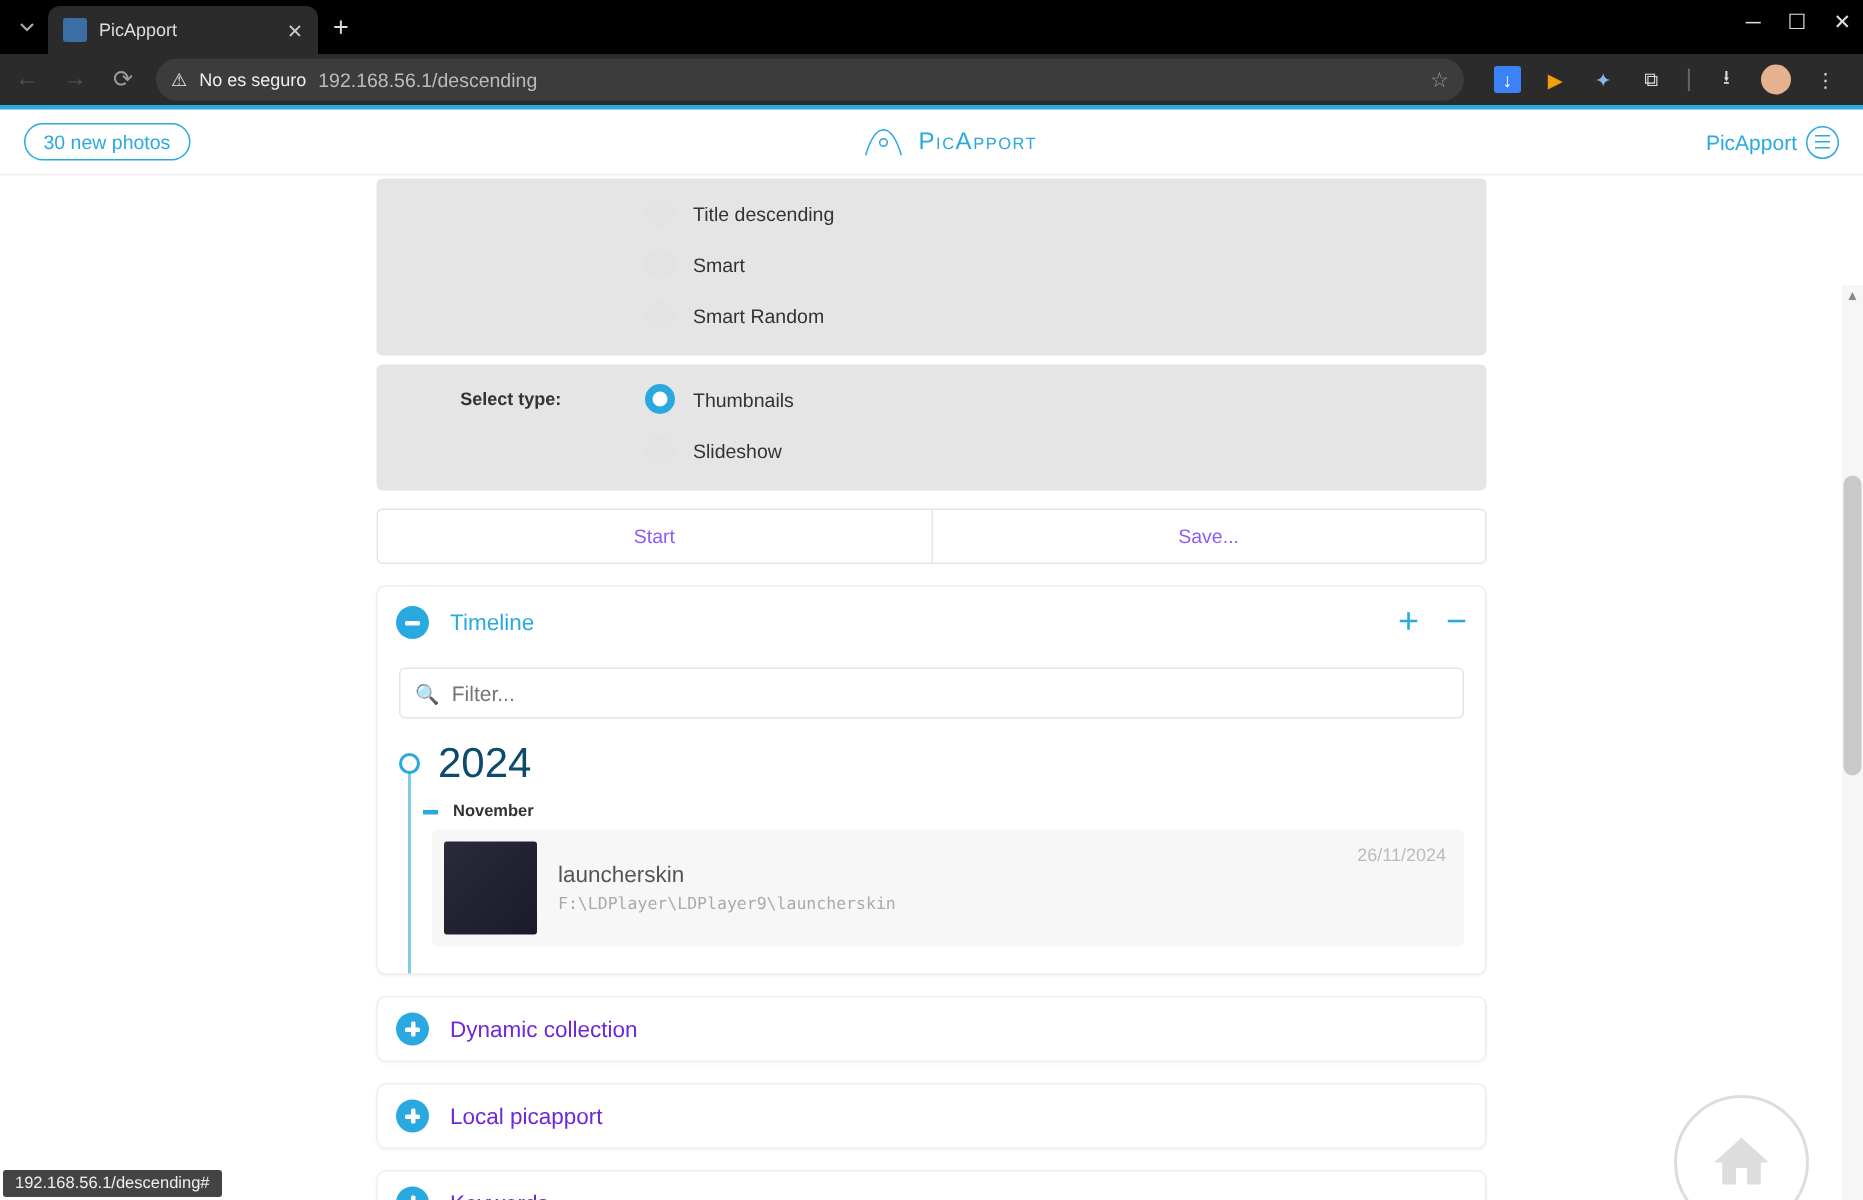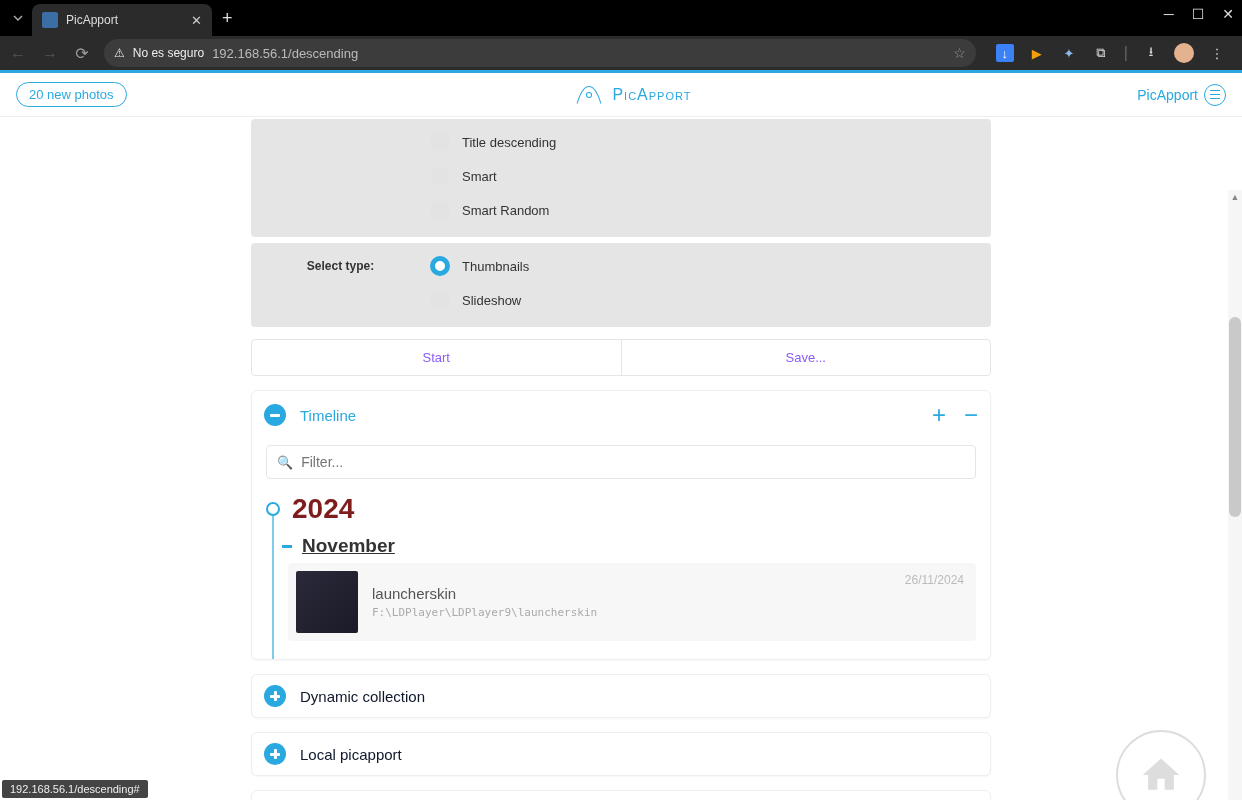--- a/index.html
+++ b/index.html
@@ -68,37 +68,37 @@
 .action-row .action-btn:first-child { border-right: 1px solid #e5e5e5; }
 
 
 .section { border: 1px solid #eee; border-radius: 6px; margin-top: 14px; background: #fff; box-shadow: 0 1px 2px rgba(0,0,0,0.04); }
 .section-header { display: flex; align-items: center; padding: 10px 12px; gap: 14px; }
 .expand-icon { width: 22px; height: 22px; border-radius: 50%; background: #29a9e0; display: flex; align-items: center; justify-content: center; color: #fff; font-weight: bold; cursor: pointer; flex-shrink: 0; }
 .expand-icon.minus::before { content: ""; width: 10px; height: 3px; background: #fff; border-radius: 1px; }
 .expand-icon.plus { position: relative; }
 .expand-icon.plus::before { content: ""; position: absolute; width: 10px; height: 3px; background: #fff; border-radius: 1px; }
 .expand-icon.plus::after { content: ""; position: absolute; width: 3px; height: 10px; background: #fff; border-radius: 1px; }
-.section-title { font-size: 15px; color: #0f172a; }
+.section-title { font-size: 15px; color: #6d28d9; }
 .section-title.blue { color: #29a9e0; }
 .section-header-actions { margin-left: auto; display: flex; gap: 18px; font-size: 24px; color: #29a9e0; font-weight: 300; }
 .section-header-actions span { cursor: pointer; }
 
 .filter-box { margin: 6px 14px 10px; border: 1px solid #e5e5e5; border-radius: 4px; display: flex; align-items: center; padding: 8px 10px; gap: 8px; }
 .filter-box .search-icon { color: #999; font-size: 13px; }
 .filter-box input { border: none; outline: none; font-size: 14px; flex: 1; color: #555; }
 
 .timeline-body { padding: 4px 14px 18px; position: relative; }
 .timeline-line { position: absolute; left: 20px; top: 20px; bottom: 0; width: 2px; background: #29a9e0; opacity: .6; }
 .year-marker { display: flex; align-items: center; gap: 12px; }
 .year-dot { width: 14px; height: 14px; border: 2.5px solid #29a9e0; border-radius: 50%; background: #fff; z-index: 1; margin-left: 0; }
-.year-text { font-size: 28px; font-weight: bold; color: #7f1d1d; }
+.year-text { font-size: 28px; font-weight: normal; color: #0c4a6e; }
 .month-row { display: flex; align-items: center; gap: 10px; margin: 10px 0 6px 16px; }
 .month-tick { width: 10px; height: 3px; background: #29a9e0; }
-.month-text { font-weight: bold; font-size: 19px; color: #333; text-decoration: underline; }
+.month-text { font-weight: bold; font-size: 11px; color: #333; }
 .entry { display: flex; gap: 14px; background: #f7f7f7; border-radius: 4px; padding: 8px; margin-left: 22px; align-items: center; position: relative; }
 .entry-thumb { width: 62px; height: 62px; background: linear-gradient(135deg, #2a2a3a, #1a1a28); border-radius: 2px; flex-shrink: 0; }
 .entry-title { font-size: 15px; color: #555; }
 .entry-path { font-family: monospace; font-size: 11px; color: #aaa; margin-top: 4px; }
 .entry-date { position: absolute; right: 12px; top: 10px; font-size: 12px; color: #bbb; }
 
 
 .home-fab { position: absolute; right: 36px; bottom: 24px; width: 90px; height: 90px; border: 2px solid #ddd; border-radius: 50%; display: flex; align-items: center; justify-content: center; cursor: pointer; background: #fff; }
 .home-fab svg { fill: #ddd; width: 44px; height: 44px; }
 
@@ -151,21 +151,21 @@
       <span class="ext ext-download">⭳</span>
       <span class="ext-avatar"></span>
       <span class="ext ext-dots">⋮</span>
     </div>
   </div>
 </div>
 
 <div class="accent-line"></div>
 
 <div class="app-topbar">
-  <div class="badge-new-photos">20 new photos</div>
+  <div class="badge-new-photos">30 new photos</div>
   <div class="brand">
     <div class="logo-icon">
       <svg viewBox="0 0 40 32">
           <path d="M6 26 Q12 6 20 6 Q28 6 34 26" stroke="#29a9e0" stroke-width="1.2" fill="none"></path>
           <circle cx="20" cy="16" r="3" fill="none" stroke="#29a9e0" stroke-width="1.2"></circle>
         </svg>
     </div>
     <span class="brand-text">PicApport</span>
   </div>
   <div class="menu-right">

